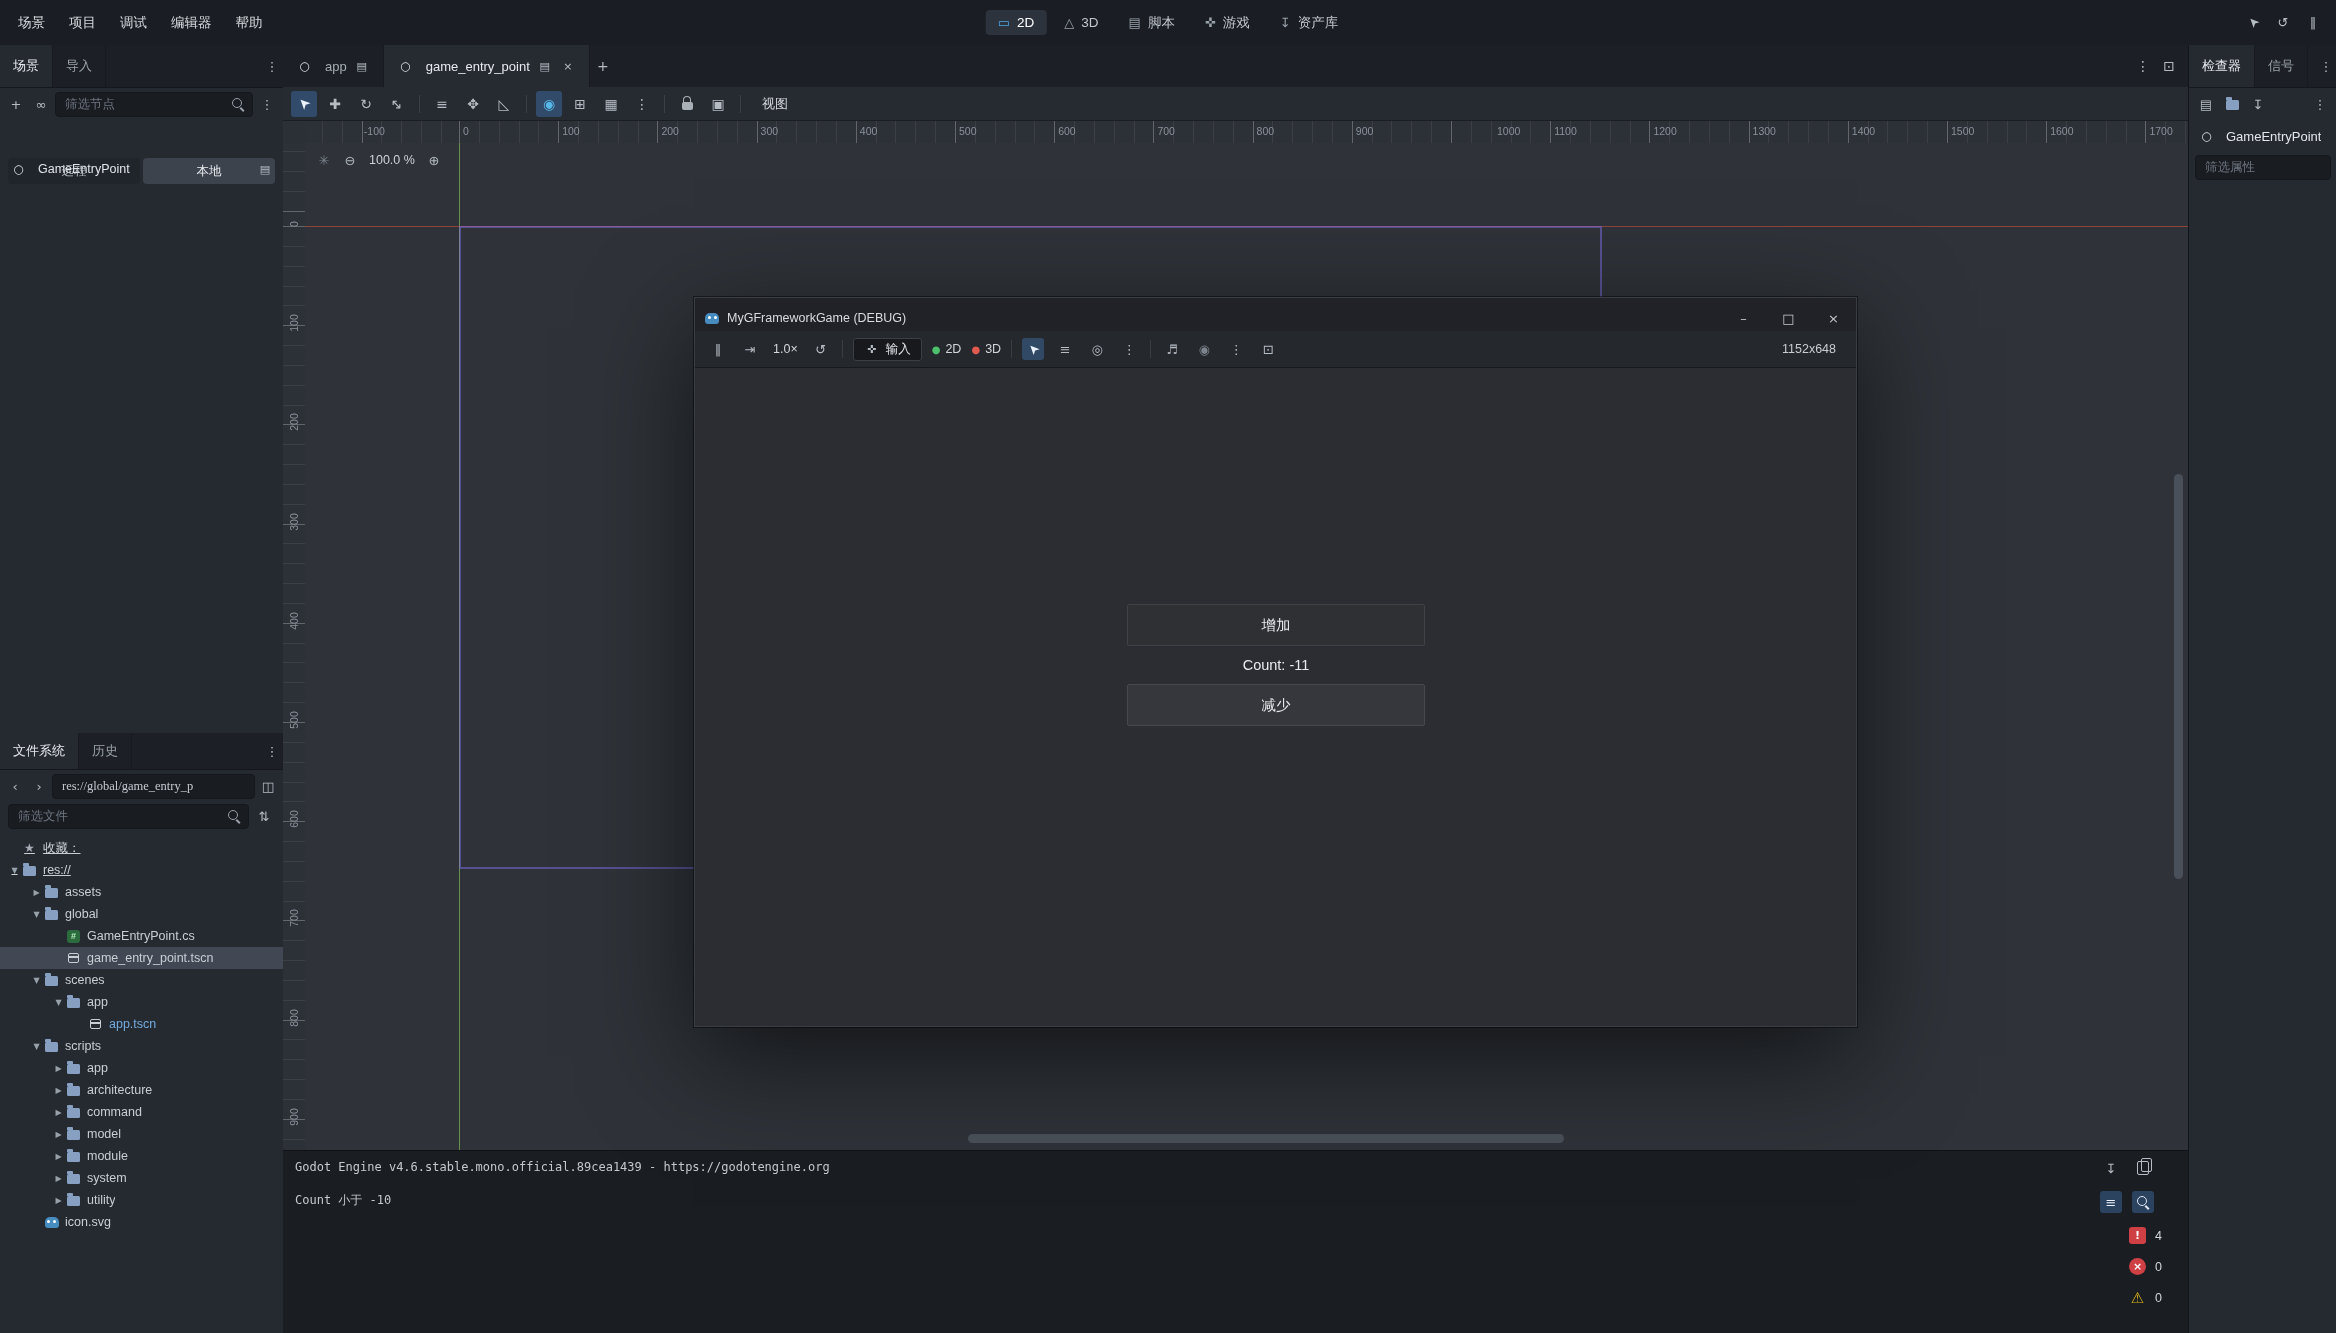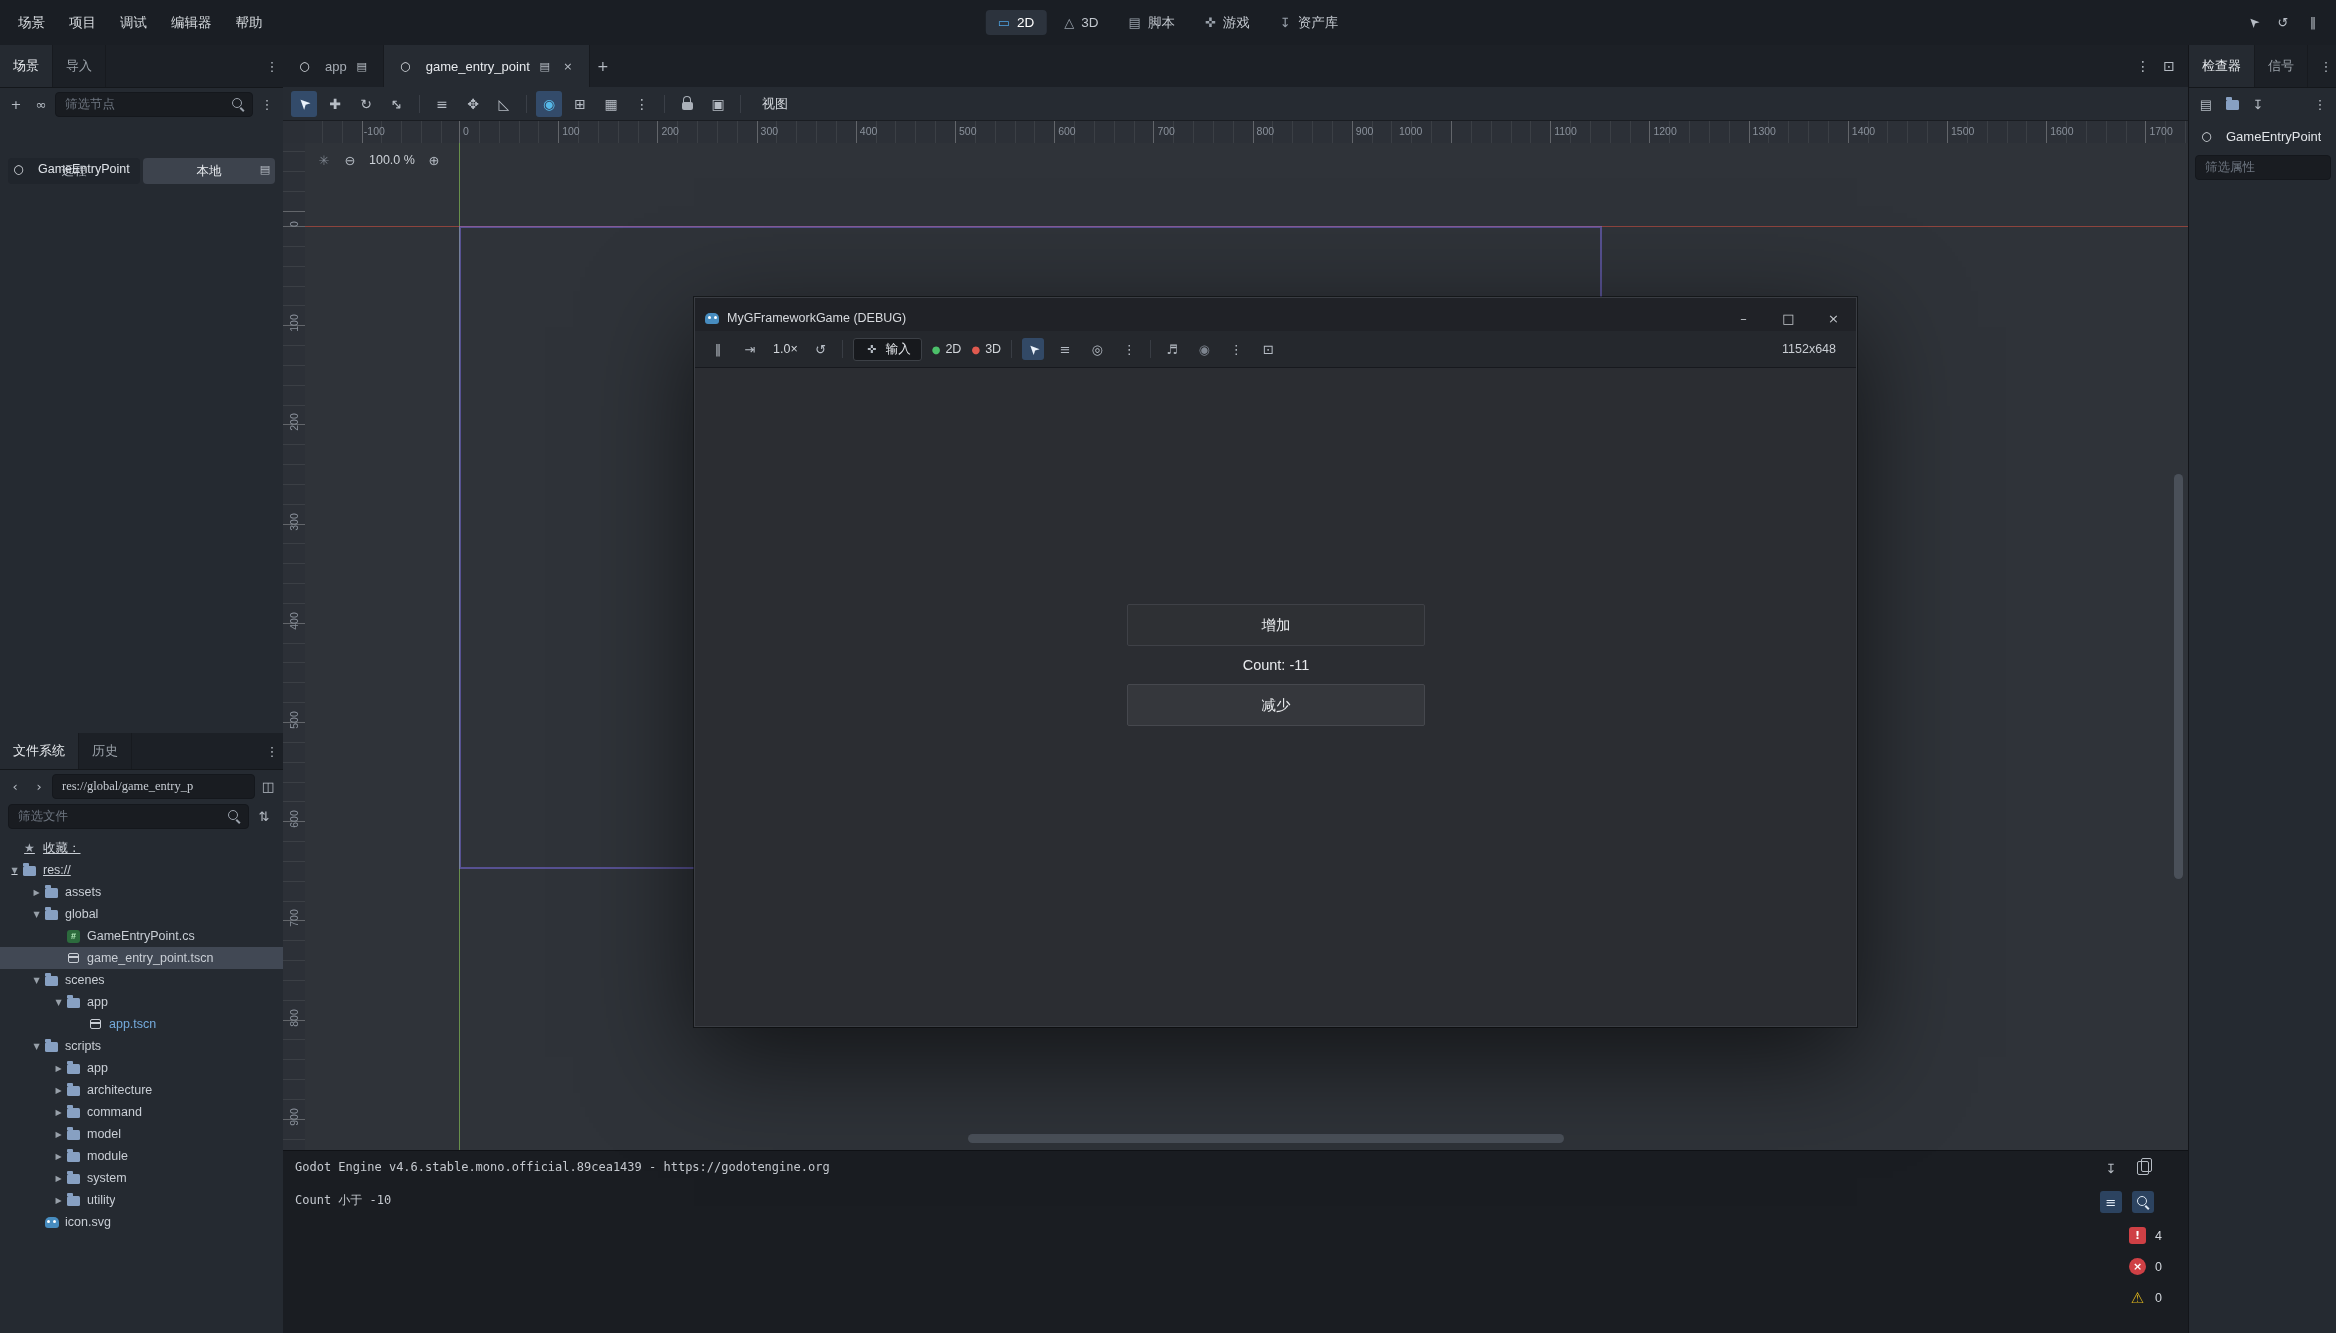--- a/index.html
+++ b/index.html
@@ -444,21 +444,21 @@
       <span class="rlabel" style="left: 158px;">0</span>
       <span class="rlabel" style="left: 257.2px;">100</span>
       <span class="rlabel" style="left: 356.4px;">200</span>
       <span class="rlabel" style="left: 455.6px;">300</span>
       <span class="rlabel" style="left: 554.8px;">400</span>
       <span class="rlabel" style="left: 654px;">500</span>
       <span class="rlabel" style="left: 753.2px;">600</span>
       <span class="rlabel" style="left: 852.4px;">700</span>
       <span class="rlabel" style="left: 951.6px;">800</span>
       <span class="rlabel" style="left: 1050.8px;">900</span>
-      <span class="rlabel" style="left: 1094px;">1000</span>
+      <span class="rlabel" style="left: 1192px;">1000</span>
       <span class="rlabel" style="left: 1249.2px;">1100</span>
       <span class="rlabel" style="left: 1348.4px;">1200</span>
       <span class="rlabel" style="left: 1447.6px;">1300</span>
       <span class="rlabel" style="left: 1546.8px;">1400</span>
       <span class="rlabel" style="left: 1646px;">1500</span>
       <span class="rlabel" style="left: 1745.2px;">1600</span>
       <span class="rlabel" style="left: 1844.4px;">1700</span>
     </div>
   <div id="vruler">
       <span class="vlabel" style="top: 75px;">0</span>

